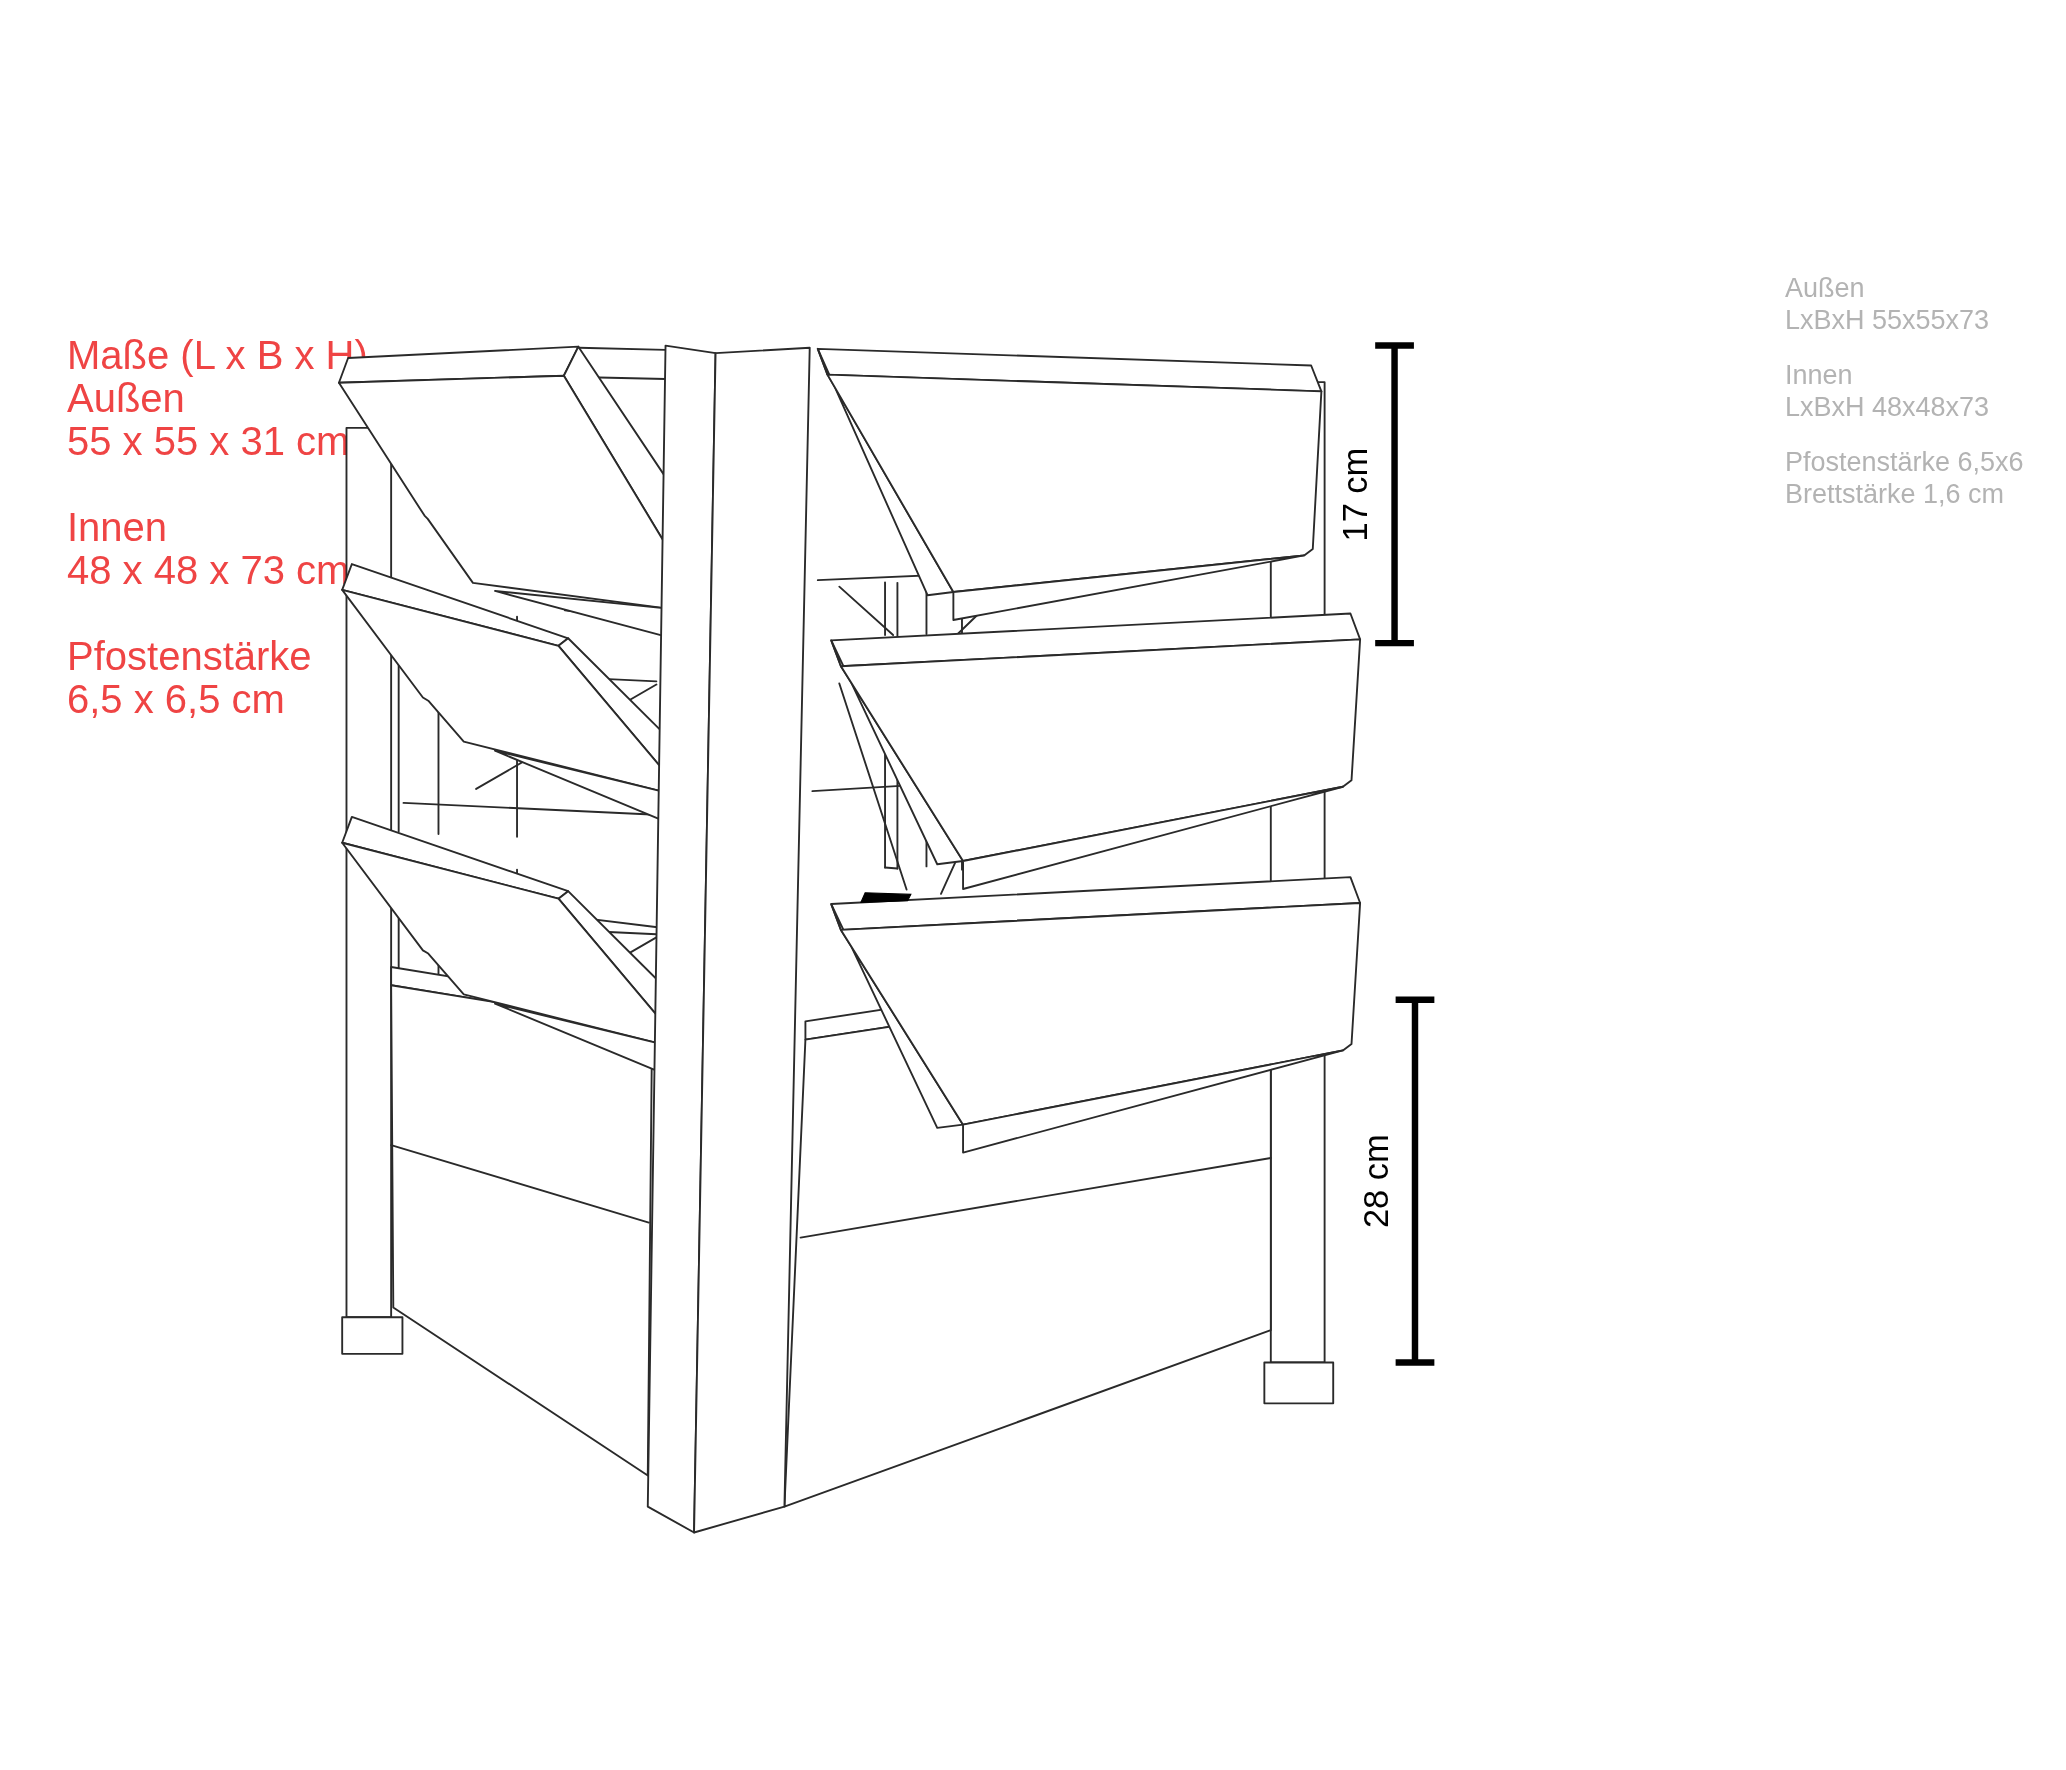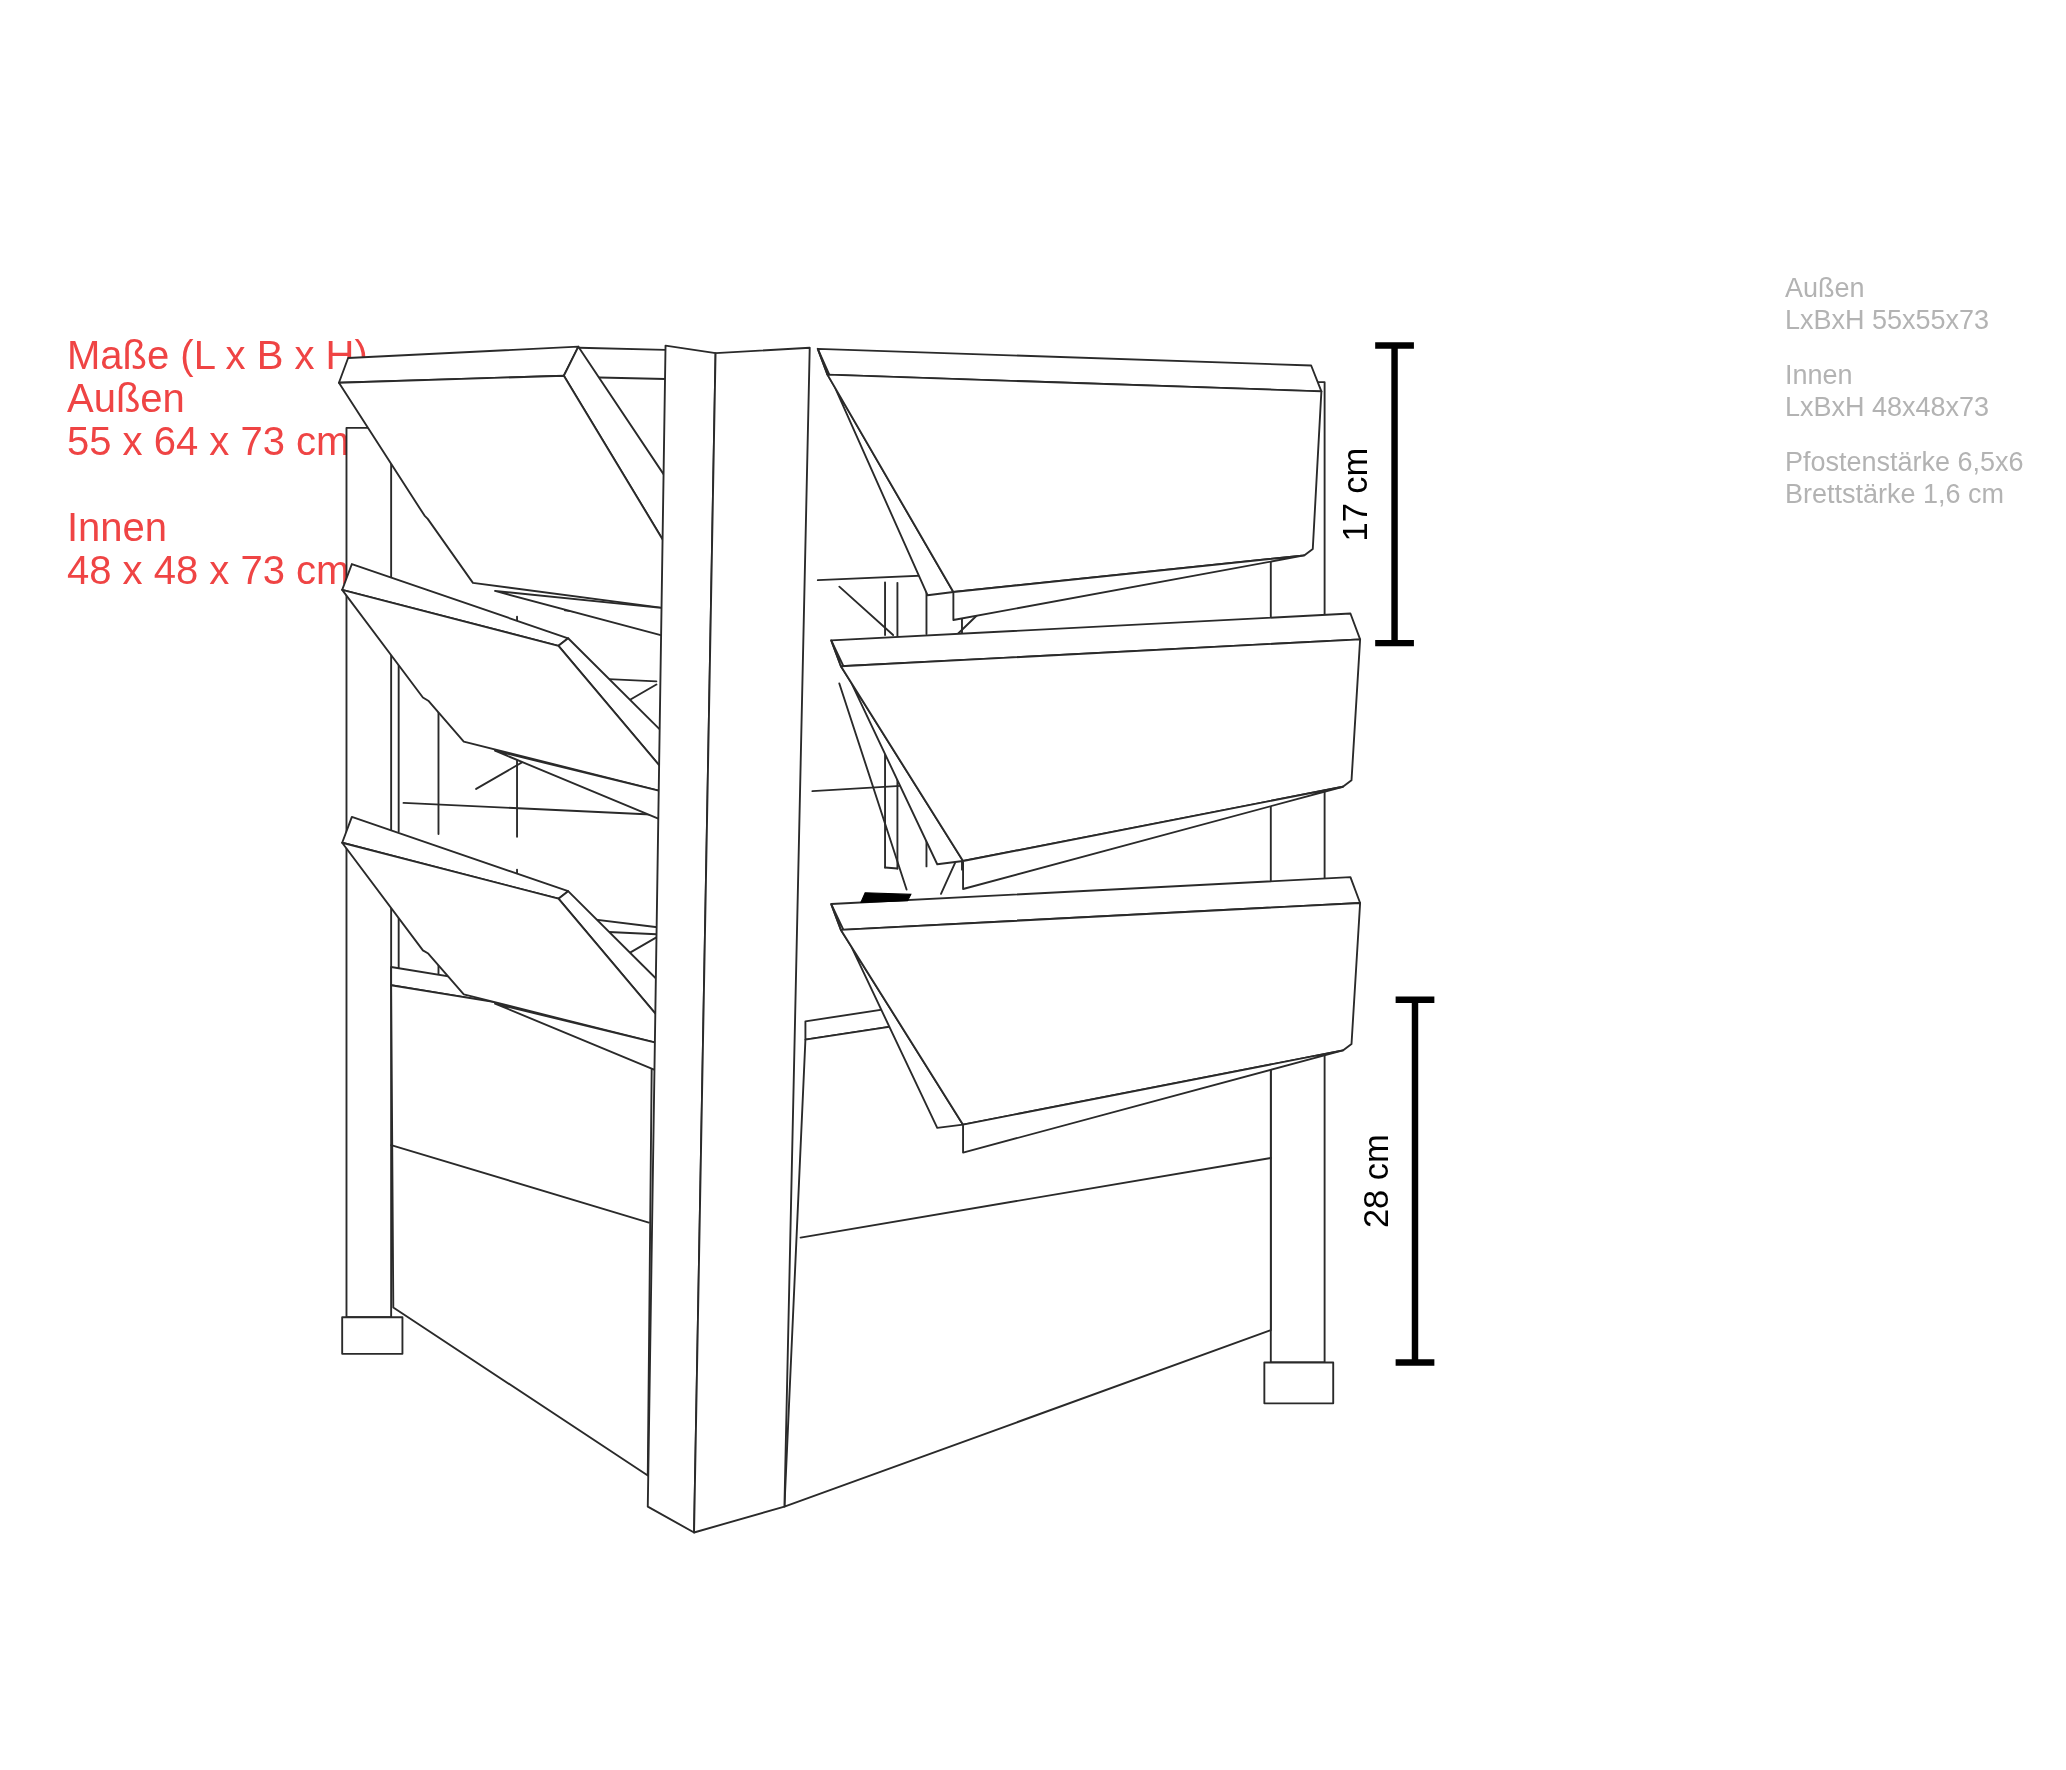--- a/index.html
+++ b/index.html
@@ -57,25 +57,29 @@
     fill: #000000;
   }
 </style>
 </head>
 <body>
 
 <div class="specs-left">
   <div class="spec-group">
     <div>Maße (L x B x H)</div>
     <div>Außen</div>
-    <div>55 x 64 x 73 cm</div>
+    <div>55 x 55 x 31 cm</div>
   </div>
   <div class="spec-group">
     <div>Innen</div>
     <div>48 x 48 x 73 cm</div>
+  </div>
+  <div class="spec-group">
+    <div>Pfostenstärke</div>
+    <div>6,5 x 6,5 cm</div>
   </div>
 </div>
 
 <div class="specs-right">
   <div class="spec-group">
     <div>Außen</div>
     <div>LxBxH 55x55x73</div>
   </div>
   <div class="spec-group">
     <div>Innen</div>

